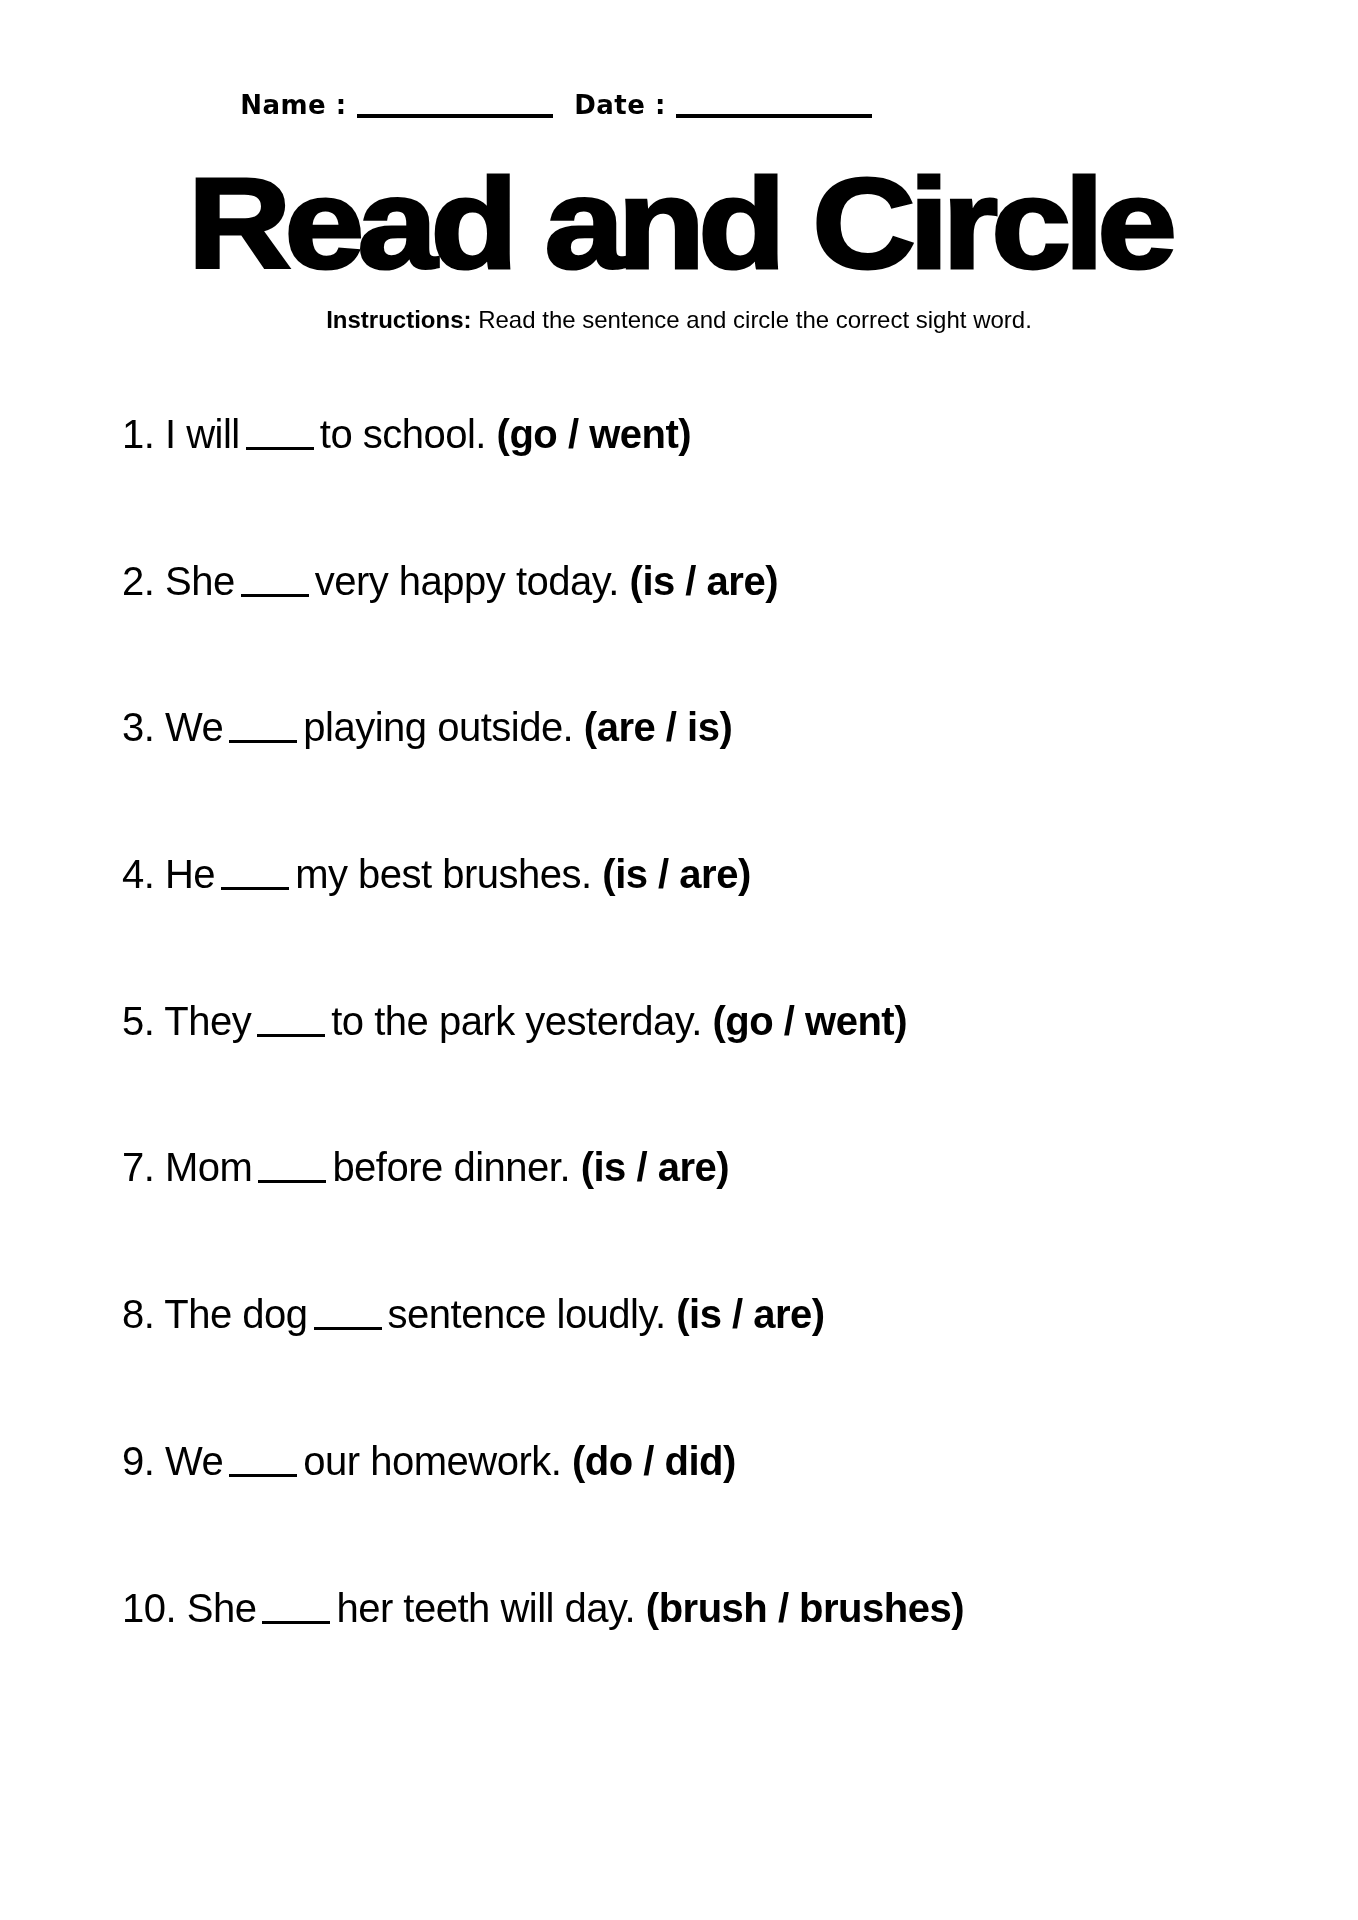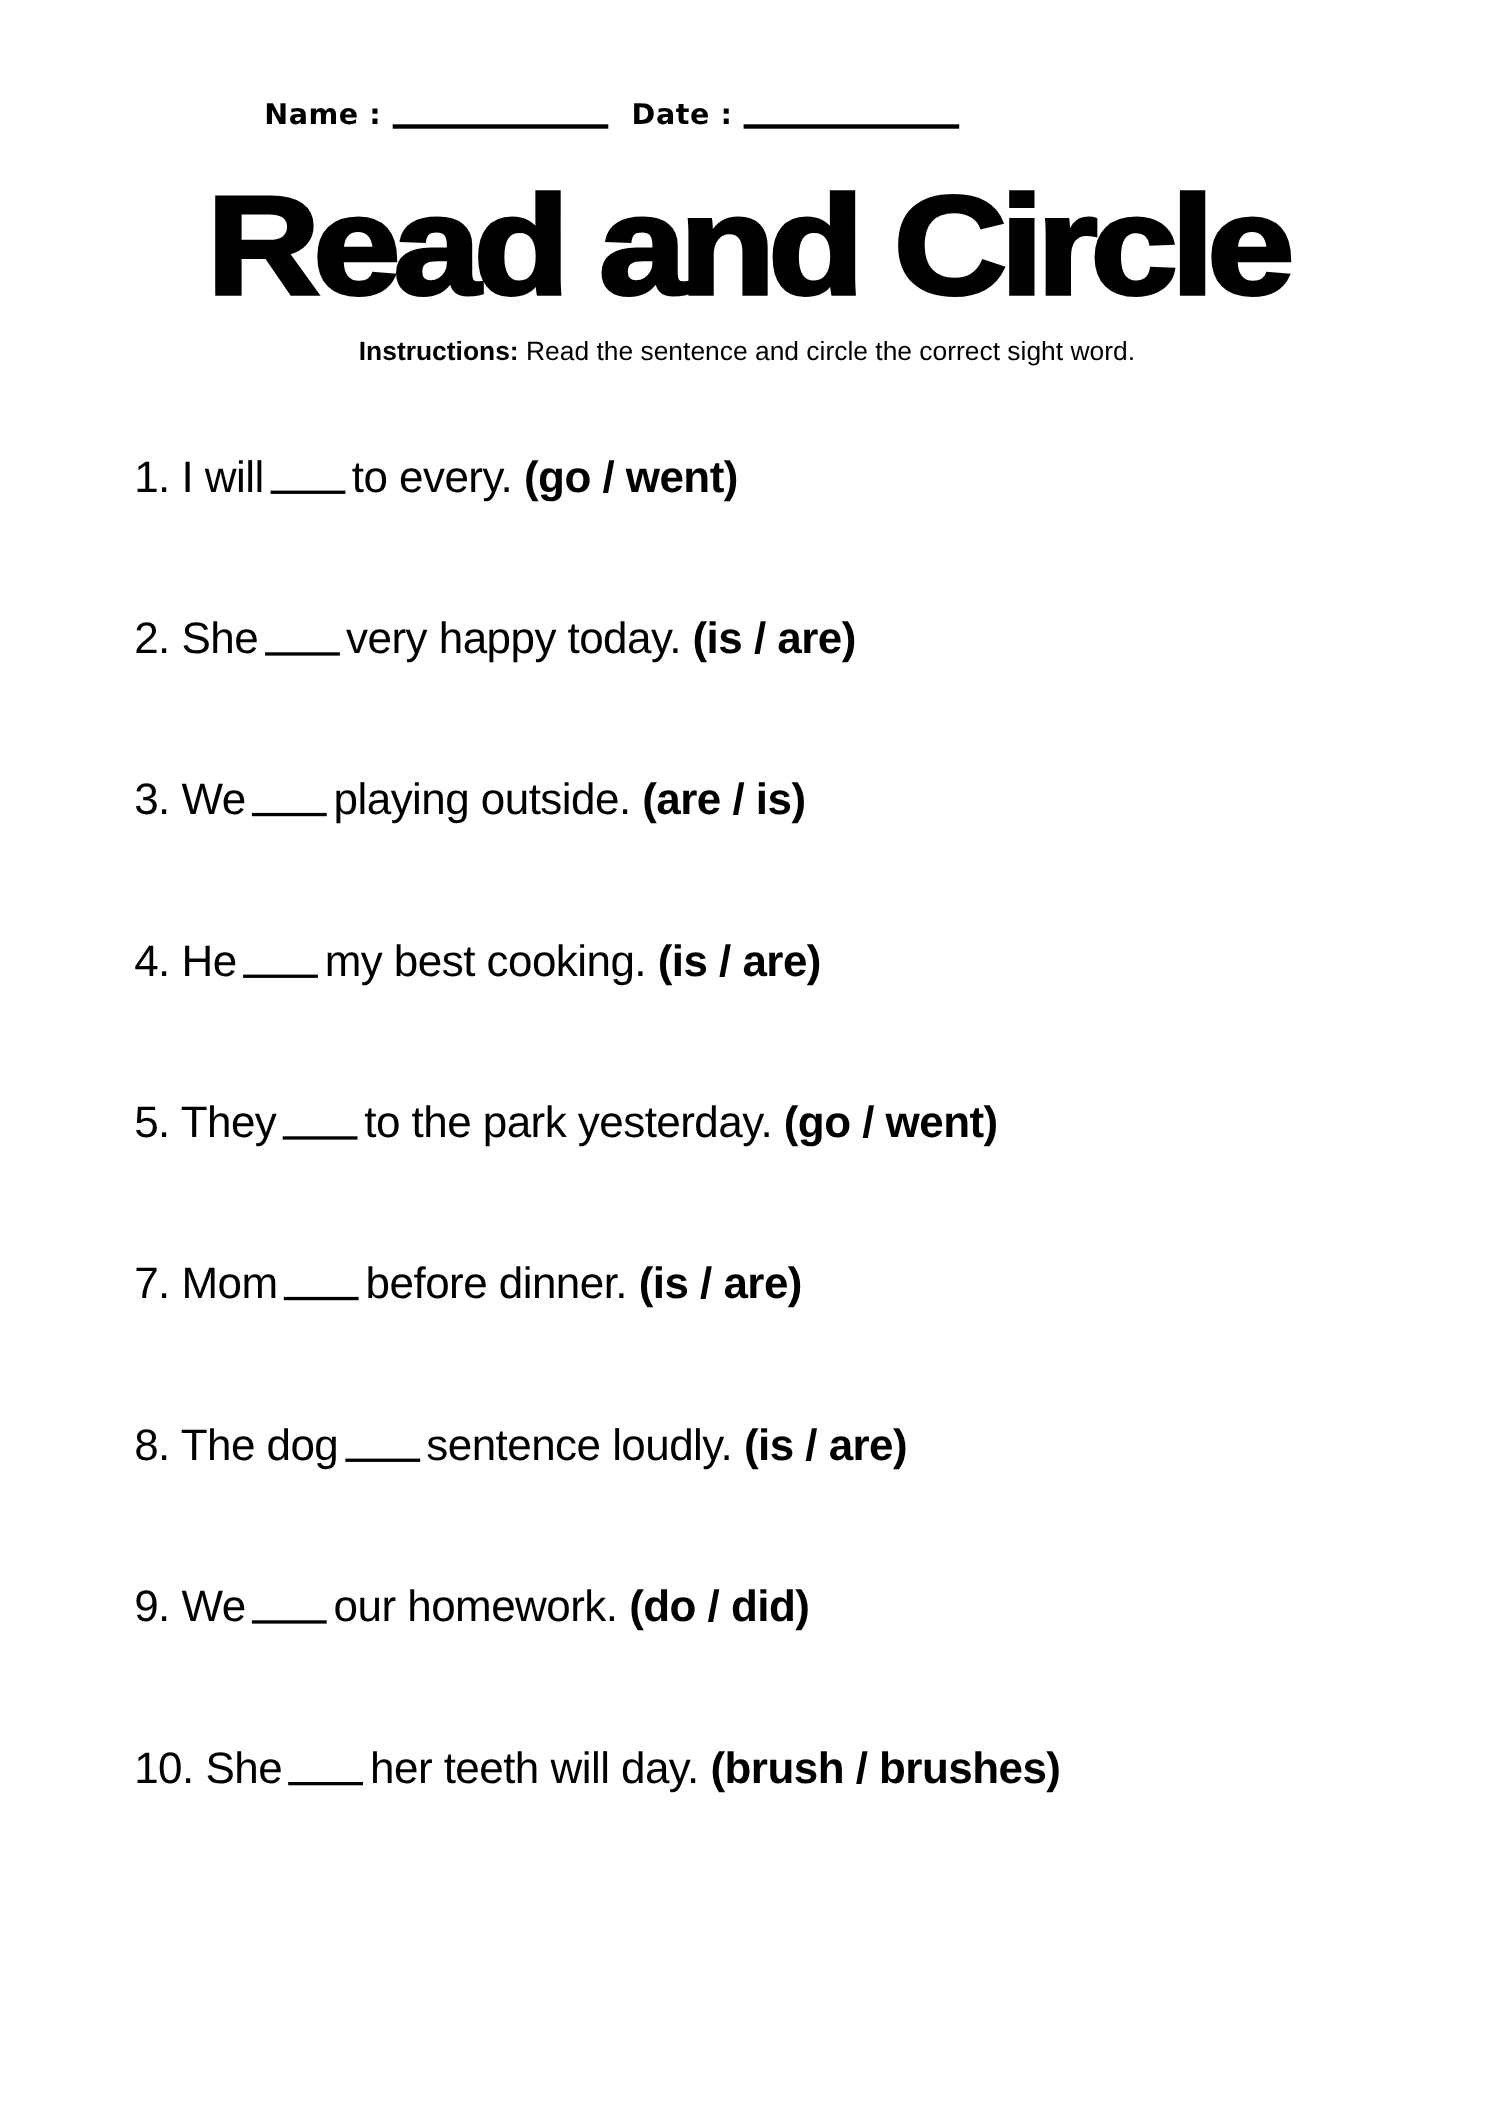--- a/index.html
+++ b/index.html
@@ -106,36 +106,36 @@
 <div class="title">Read and Circle</div>
 
 <div class="instructions">
   <span class="lead">Instructions:</span>
   <span>Read the sentence and circle the correct sight word.</span>
 </div>
 
 <ul class="items">
   <li class="item">
     <span>1.</span>
-    <span>I will</span><span class="blank"></span><span>to every.</span>
+    <span>I will</span><span class="blank"></span><span>to school.</span>
     <span class="choices">(go / went)</span>
   </li>
   <li class="item">
     <span>2.</span>
     <span>She</span><span class="blank"></span><span>very happy today.</span>
     <span class="choices">(is / are)</span>
   </li>
   <li class="item">
     <span>3.</span>
     <span>We</span><span class="blank"></span><span>playing outside.</span>
     <span class="choices">(are / is)</span>
   </li>
   <li class="item">
     <span>4.</span>
-    <span>He</span><span class="blank"></span><span>my best cooking.</span>
+    <span>He</span><span class="blank"></span><span>my best brushes.</span>
     <span class="choices">(is / are)</span>
   </li>
   <li class="item">
     <span>5.</span>
     <span>They</span><span class="blank"></span><span>to the park yesterday.</span>
     <span class="choices">(go / went)</span>
   </li>
   <li class="item">
     <span>7.</span>
     <span>Mom</span><span class="blank"></span><span>before dinner.</span>

